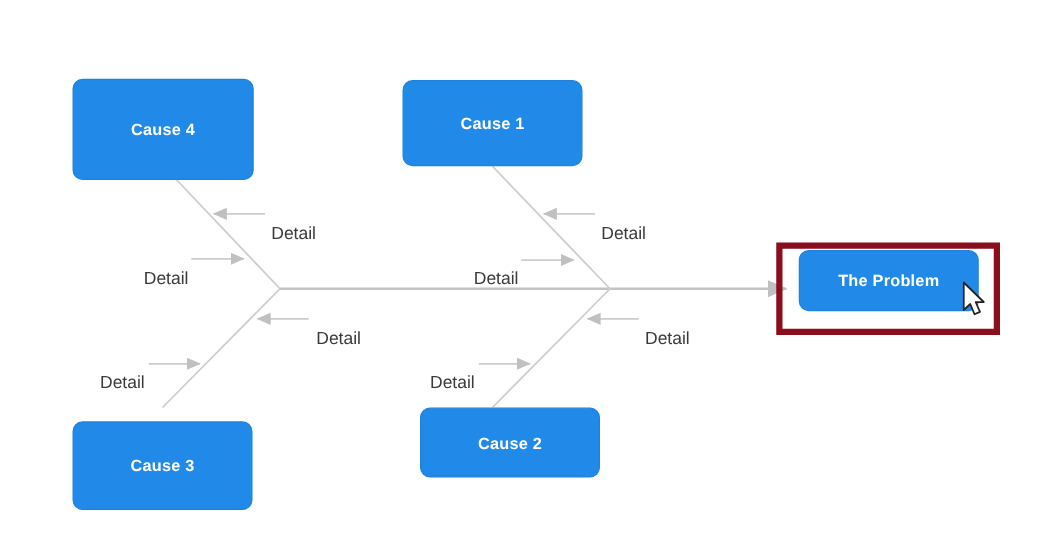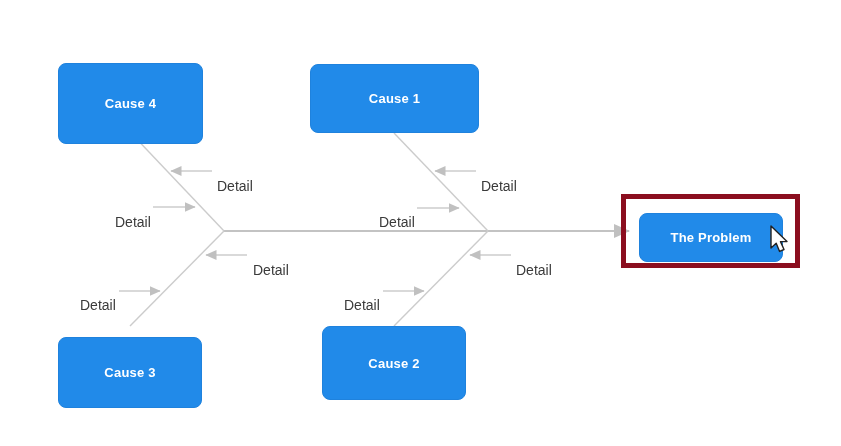--- a/index.html
+++ b/index.html
@@ -47,24 +47,24 @@
     font-size: 13px;
     font-weight: bold;
     display: flex;
     align-items: center;
     justify-content: center;
     box-sizing: border-box;
     cursor: pointer;
     letter-spacing: 0.2px;
   }
   .node.cause-4 { left: 58px;  top: 63px;  width: 145px; height: 81px; }
-  .node.cause-1 { left: 310px; top: 64px;  width: 169px; height: 69px; }
+  .node.cause-1 { left: 322px; top: 64px;  width: 144px; height: 69px; }
   .node.cause-3 { left: 58px;  top: 337px; width: 144px; height: 71px; }
-  .node.cause-2 { left: 322px; top: 326px; width: 144px; height: 74px; }
-  .node.problem { left: 639px; top: 213px; width: 144px; height: 49px; }
+  .node.cause-2 { left: 336px; top: 326px; width: 144px; height: 56px; }
+  .node.problem { left: 639px; top: 200px; width: 144px; height: 49px; }
   .selection-rect {
     position: absolute;
     left: 621px;
     top: 194px;
     width: 179px;
     height: 74px;
     border: 5px solid var(--selection, #8b0e1f);
     box-sizing: border-box;
     pointer-events: none;
   }

